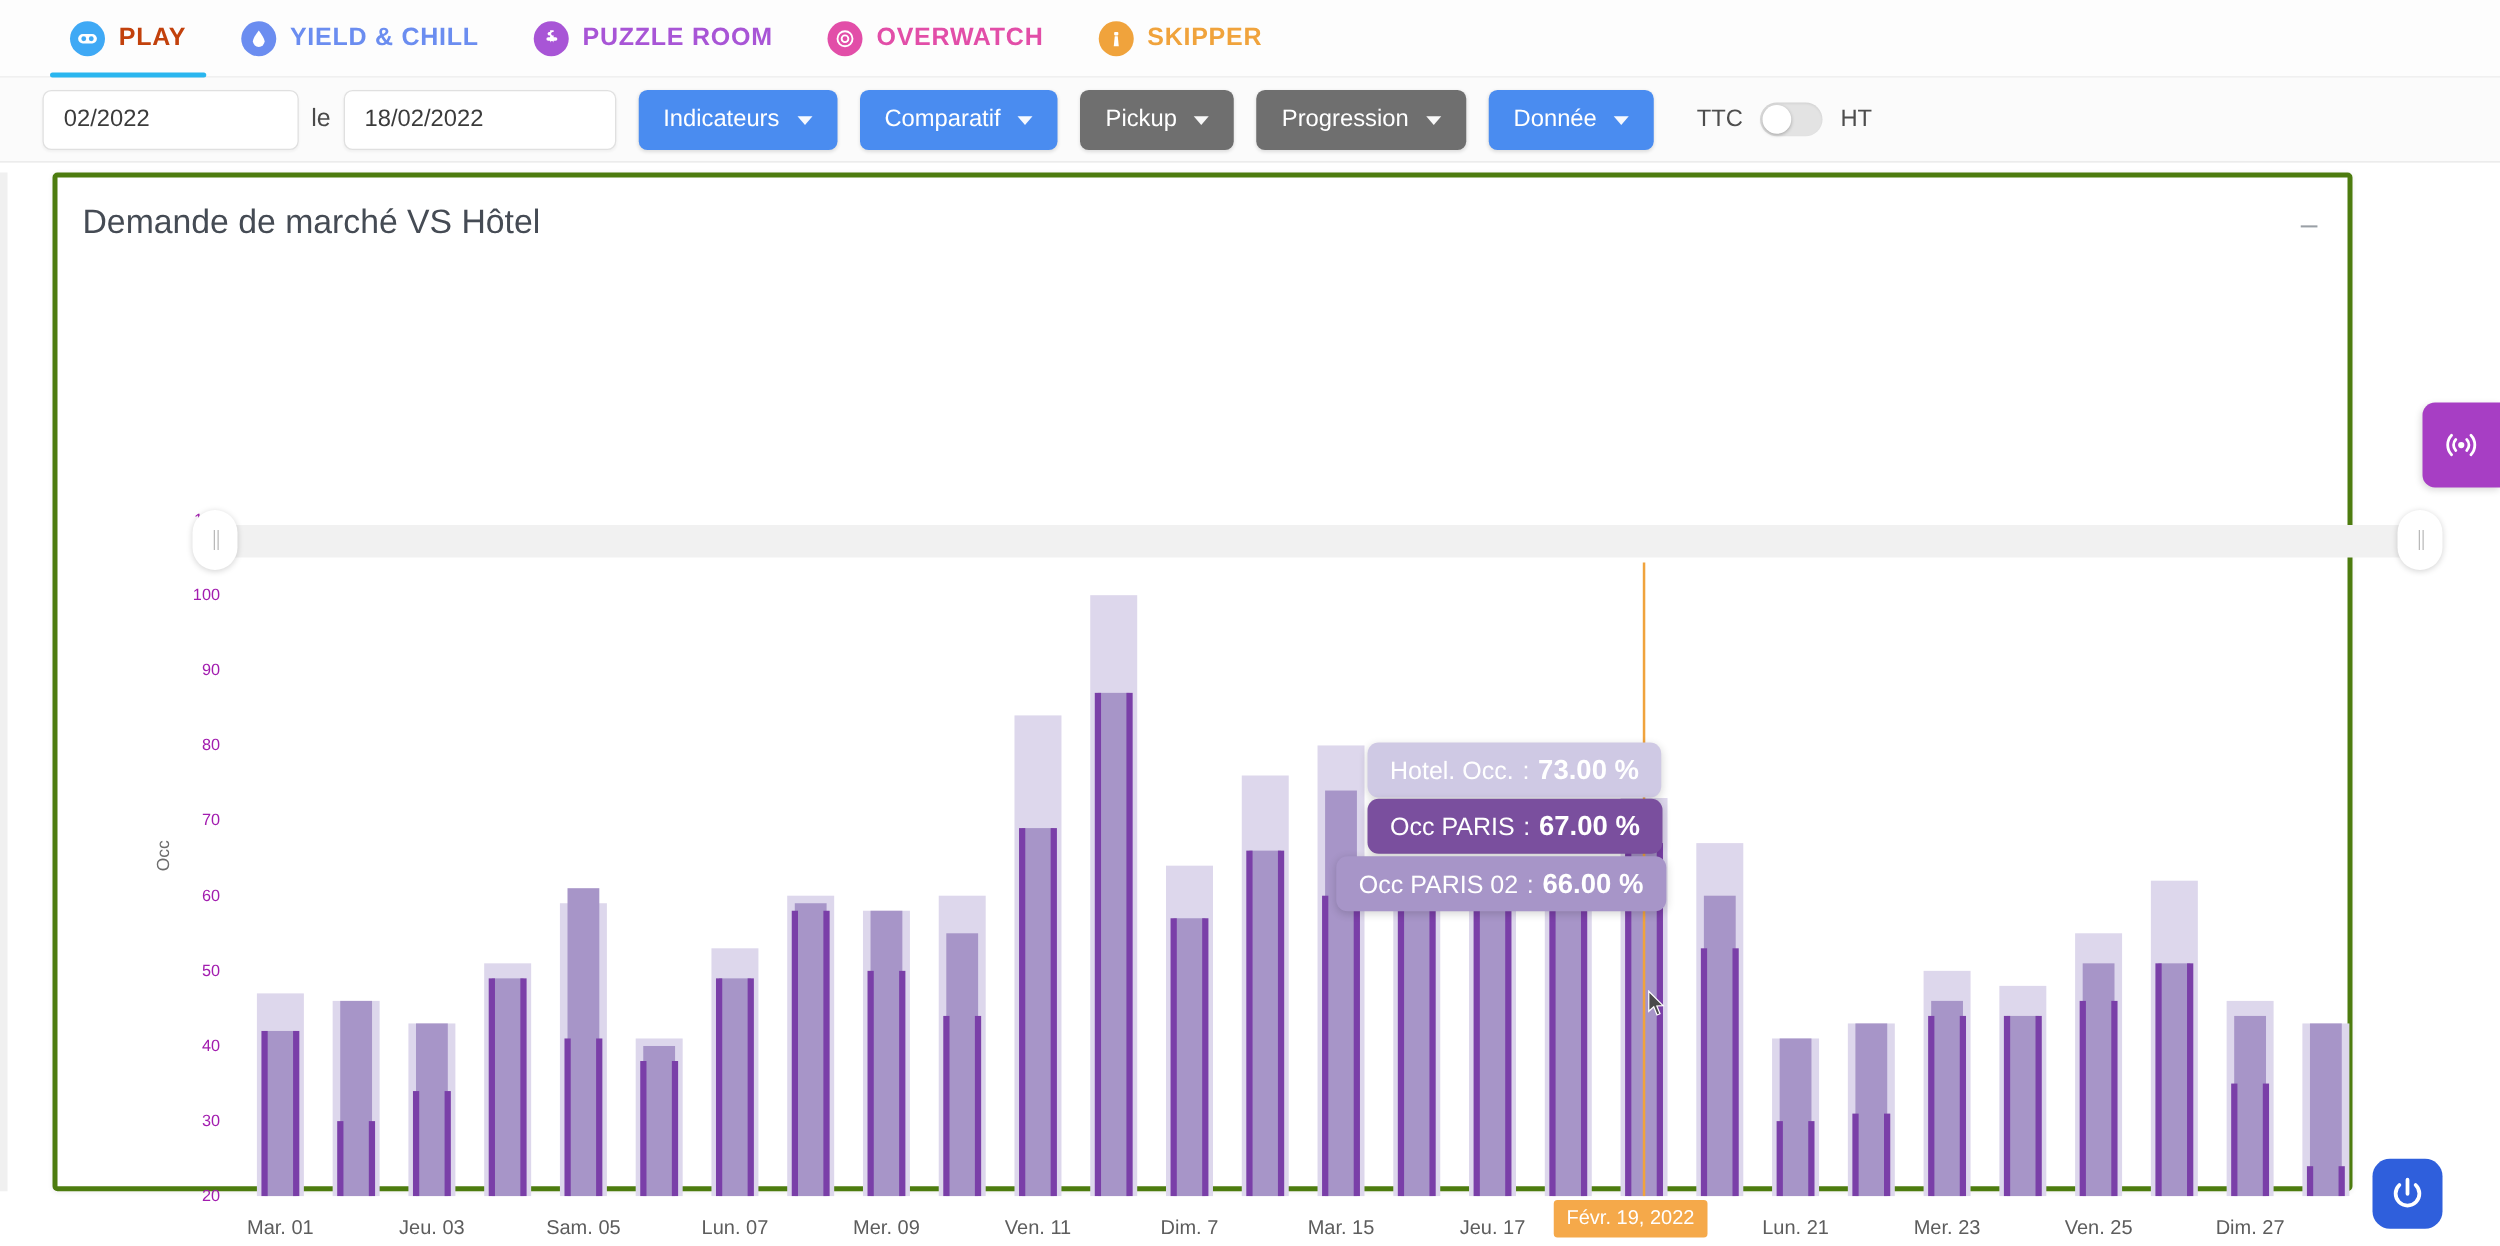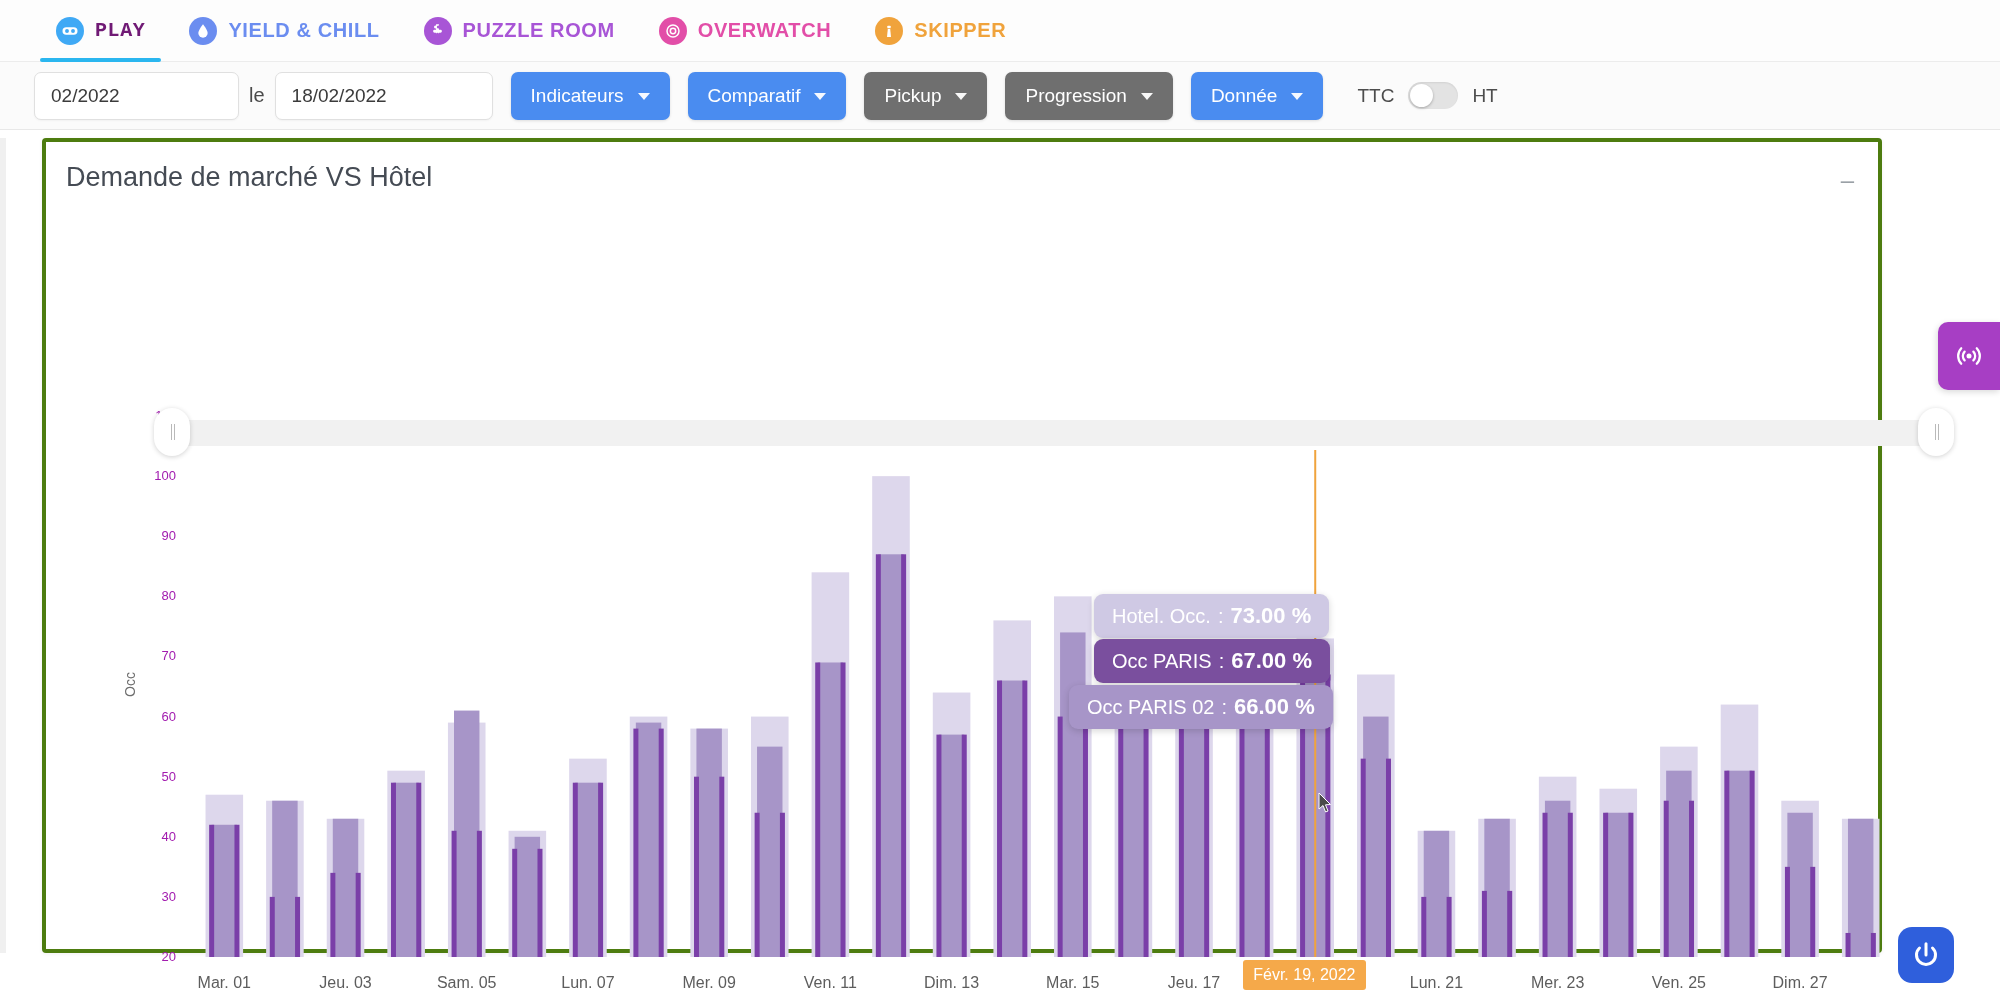--- a/index.html
+++ b/index.html
@@ -281,21 +281,21 @@
 
 <div id="topnav">
     <div class="navitem active">
       <span class="navicon" style="background: rgb(63, 169, 245);">
         <svg width="18" height="18" viewBox="0 0 24 24" fill="#fff">
           <rect x="2" y="7" width="20" height="10" rx="5"></rect>
           <circle cx="8" cy="12" r="2.6" fill="#3fa9f5"></circle>
           <circle cx="16" cy="12" r="2.6" fill="#3fa9f5"></circle>
         </svg>
       </span>
-      <span class="navlabel" style="color: #701a75; font-family: Liberation Mono, monospace;">PLAY</span>
+      <span class="navlabel" style="color: #c2410c;">PLAY</span>
     </div>
     <div class="navitem">
       <span class="navicon" style="background: rgb(107, 141, 240);">
         <svg width="16" height="16" viewBox="0 0 24 24" fill="#fff">
           <path d="M12 2 C12 2 5 11 5 15 a7 7 0 0 0 14 0 C19 11 12 2 12 2z"></path>
         </svg>
       </span>
       <span class="navlabel" style="color: rgb(107, 141, 240);">YIELD &amp; CHILL</span>
     </div>
     <div class="navitem">
@@ -504,21 +504,21 @@
     </div>
   <div id="ylabel">Occ</div>
 
   <div id="xticks">
       <div class="xtick" style="left: 113.304px;">Mar. 01</div>
       <div class="xtick" style="left: 234.518px;">Jeu. 03</div>
       <div class="xtick" style="left: 355.732px;">Sam. 05</div>
       <div class="xtick" style="left: 476.946px;">Lun. 07</div>
       <div class="xtick" style="left: 598.161px;">Mer. 09</div>
       <div class="xtick" style="left: 719.375px;">Ven. 11</div>
-      <div class="xtick" style="left: 840.589px;">Dim. 13</div>
+      <div class="xtick" style="left: 840.589px;">Dim. 7</div>
       <div class="xtick" style="left: 961.804px;">Mar. 15</div>
       <div class="xtick" style="left: 1083.02px;">Jeu. 17</div>
       <div id="xtick-highlight" style="left: 1197.23px;">Févr. 19, 2022</div>
       <div class="xtick" style="left: 1325.45px;">Lun. 21</div>
       <div class="xtick" style="left: 1446.66px;">Mer. 23</div>
       <div class="xtick" style="left: 1567.88px;">Ven. 25</div>
       <div class="xtick" style="left: 1689.09px;">Dim. 27</div>
     </div>
 
   <div id="slider">

